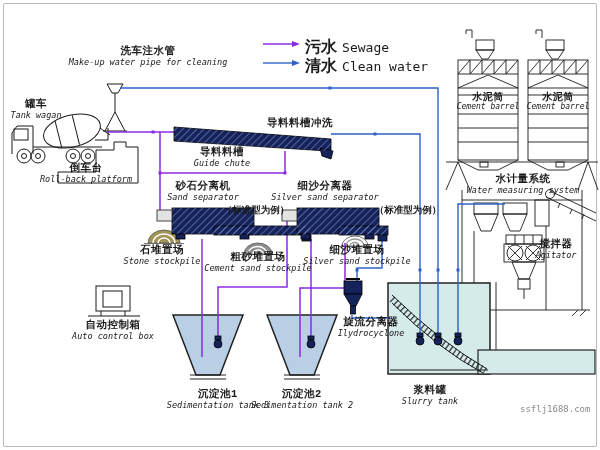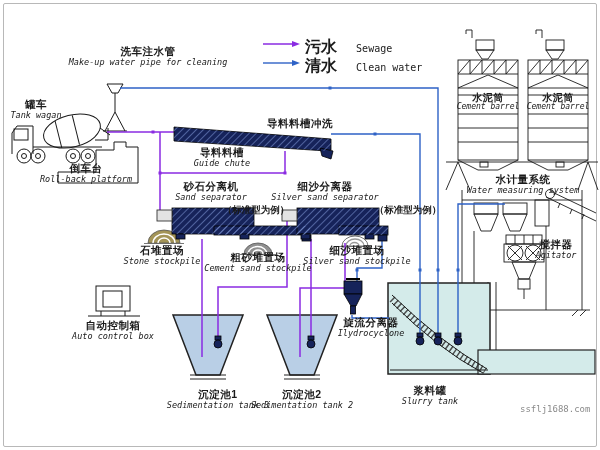--- a/index.html
+++ b/index.html
@@ -2,24 +2,24 @@
 <html><head>
 <meta charset="utf-8">
 <style>
   html,body{margin:0;padding:0;background:#fff;}
   .stage{position:relative;width:600px;height:450px;background:#fff;overflow:hidden;
          font-family:"DejaVu Sans",sans-serif;color:#1a1a1a;}
   .frame{position:absolute;left:3px;top:3px;right:3px;bottom:3px;border:1px solid #b8b8b8;border-radius:2px;}
   svg{position:absolute;left:0;top:0;}
   .lbl{position:absolute;transform:translateX(-50%);text-align:center;line-height:1.12;white-space:nowrap;z-index:5;}
   .lbl-left{position:absolute;white-space:nowrap;z-index:5;}
-  .zh{display:block;font-weight:bold;font-size:10.5px;letter-spacing:.5px;font-family:Liberation Sans, sans-serif;}
+  .zh{display:block;font-weight:bold;font-size:10.5px;letter-spacing:.5px;font-family:Liberation Mono, monospace;}
   .en{display:block;font-size:8.5px;font-family:"DejaVu Sans Mono",monospace;font-style:italic;}
   .zh-inline{font-weight:bold;font-size:16px;}
-  .en-inline{font-size:10px;font-family:"DejaVu Sans Mono",monospace;margin-left:14px;}
+  .en-inline{font-size:13px;font-family:"DejaVu Sans Mono",monospace;}
   .note{display:block;font-weight:bold;font-size:9.5px;}
   .wm{position:absolute;z-index:5;font-size:9px;color:#8a8a8a;font-family:"DejaVu Sans Mono",monospace;}
 </style>
 </head>
 <body>
 
 <div class="stage">
   <div class="frame"></div>
 
   <svg width="600" height="450" viewBox="0 0 600 450">
@@ -246,21 +246,21 @@
     <span class="zh">倒车台</span>
     <span class="en">Roll-back platform</span>
   </div>
   <div class="lbl" style="left:300px;top:118px">
     <span class="zh">导料料槽冲洗</span>
   </div>
   <div class="lbl" style="left:222px;top:147px">
     <span class="zh">导料料槽</span>
     <span class="en">Guide chute</span>
   </div>
-  <div class="lbl" style="left:211px;top:181px">
+  <div class="lbl" style="left:203px;top:181px">
     <span class="zh">砂石分离机</span>
     <span class="en">Sand separator</span>
   </div>
   <div class="lbl" style="left:256px;top:205px">
     <span class="note">（标准型为例）</span>
   </div>
   <div class="lbl" style="left:325px;top:181px">
     <span class="zh">细沙分离器</span>
     <span class="en">Silver sand separator</span>
   </div>

